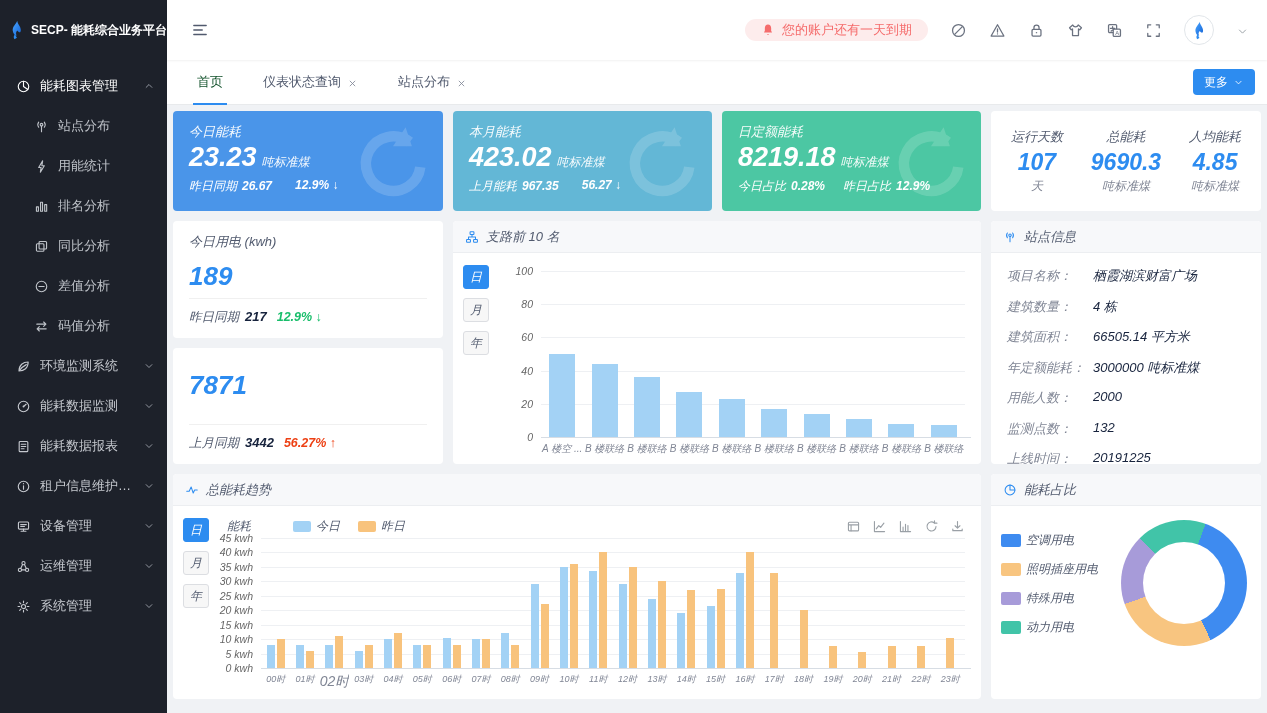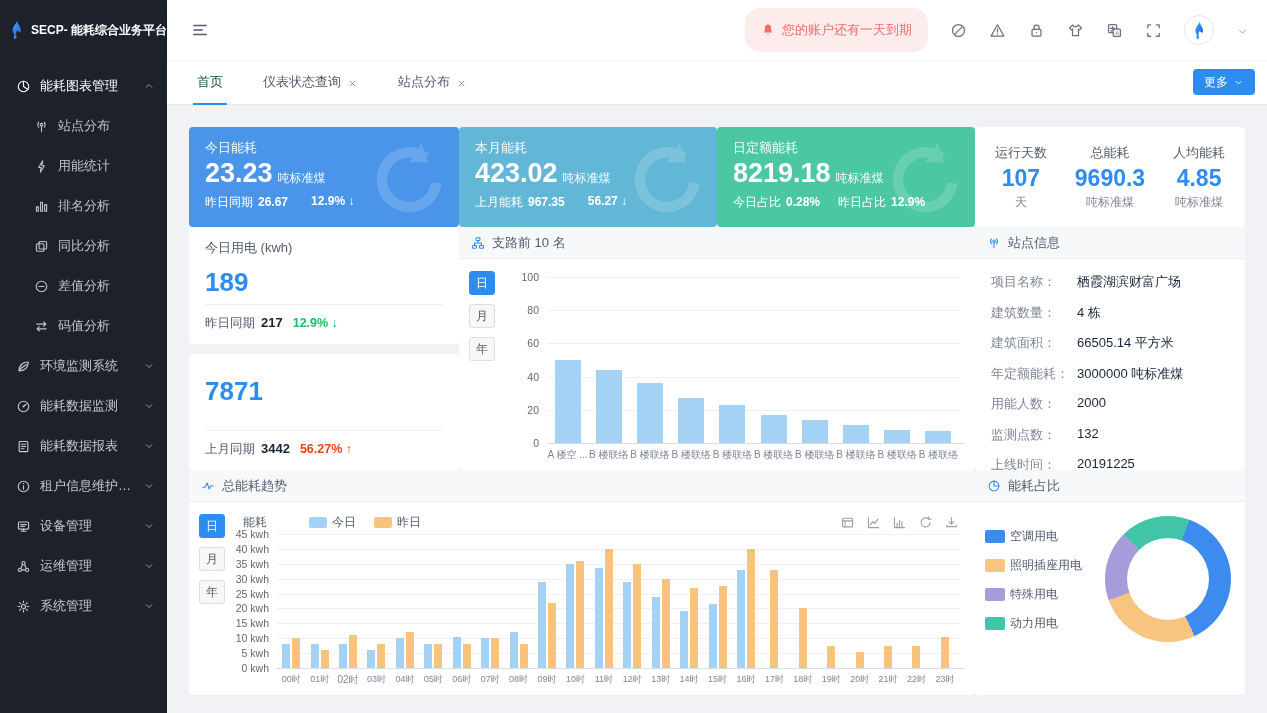--- a/index.html
+++ b/index.html
@@ -21,21 +21,21 @@
   .side-item .chev { margin-left:auto; width:12px; height:12px; flex:0 0 12px; color:#9ea3ab; }
   .side-label { overflow:hidden; text-overflow:ellipsis; }
 
   
   .main { flex:1; display:flex; flex-direction:column; min-width:0; }
   .topbar { height:60px; background:#fff; display:flex; align-items:center;
     padding:0 18px 0 24px; box-shadow:0 1px 2px rgba(0,0,0,.06); z-index:3; }
   .hamburger { width:18px; height:18px; color:#515a6e; cursor:pointer; }
   .topbar-right { margin-left:auto; display:flex; align-items:center; gap:22px; }
   .alert-pill { display:flex; align-items:center; gap:7px; background:#fdecec; color:#f56c6c;
-    font-size:13px; height:44px; padding:0 16px; border-radius:15px; cursor:pointer; }
+    font-size:13px; height:22px; padding:0 16px; border-radius:15px; cursor:pointer; }
   .alert-pill .ic { width:14px; height:14px; color:#f56c6c; }
   .hicon { width:17px; height:17px; color:#6b7280; cursor:pointer; display:inline-block; }
   .avatar { width:30px; height:30px; border-radius:50%; border:1px solid #e2e6ea; background:#fff;
     display:flex; align-items:center; justify-content:center; cursor:pointer; }
   .avatar svg { width:16px; height:19px; }
   .avatar-chev { width:13px; height:13px; color:#9aa0a6; cursor:pointer; }
 
   
   .tabbar { height:45px; background:#fff; display:flex; align-items:center;
     padding:0 12px 0 24px; border-bottom:1px solid #e8eaec; z-index:2; }
@@ -43,22 +43,22 @@
     padding:0 6px; margin-right:28px; font-size:13px; color:#515a6e; cursor:pointer; }
   .tab.active { color:#14532d; }
   .tab.active::after { content:""; position:absolute; left:2px; right:2px; bottom:0;
     height:2px; background:#2d8cf0; }
   .tab-close { width:11px; height:11px; color:#808695; }
   .more-btn { margin-left:auto; background:#2d8cf0; color:#fff; font-size:12px; height:26px;
     display:flex; align-items:center; gap:5px; padding:0 11px; border-radius:4px; cursor:pointer; }
   .more-btn .ic { width:11px; height:11px; color:#fff; }
 
   
-  .content { flex:1; padding:22px; display:grid; 
-    grid-template-columns:270px 1fr 1fr 270px; grid-template-rows:100px 243px 225px; min-height:0; }
+  .content { flex:1; padding:6px; display:grid; gap:10px;
+    grid-template-columns:270px 1fr 1fr 270px; grid-template-rows:100px 243px 225px; min-height:0;font-style:italic; }
   .card { border-radius:4px; background:#fff; }
   .kpi { position:relative; color:#fff; padding:12px 16px; overflow:hidden; }
   .kpi-title { font-size:13px; opacity:.95; }
   .kpi-value { font-size:27px; font-weight:bold; line-height:1.25; }
   .kpi-unit { font-size:12px; font-weight:normal; margin-left:5px; opacity:.95; }
   .kpi-sub { font-size:12px; margin-top:3px; display:flex; gap:18px; }
   .kpi-sub b { margin-left:5px; }
   .watermark { position:absolute; right:8px; top:10px; width:84px; height:84px; opacity:.16; }
 
   .stats-card { display:flex; align-items:center; justify-content:space-around; padding:10px 6px; }
@@ -711,21 +711,21 @@
                       <div class="gbar" style="background: rgb(248, 195, 125); height: 16.6667%;"></div>
                     </div>
                     <div class="group">
                       <div class="gbar" style="background: rgb(248, 195, 125); height: 23.3333%;"></div>
                     </div>
                   </div>
                 </div>
               <div class="xlabels" id="trend-xlabels">
                   <span class="xlab" style="font-size: 9px;">00时</span>
                   <span class="xlab" style="font-size: 9px;">01时</span>
-                  <span class="xlab" style="font-size: 10px;">02时</span>
+                  <span class="xlab" style="font-size: 14px;">02时</span>
                   <span class="xlab" style="font-size: 9px;">03时</span>
                   <span class="xlab" style="font-size: 9px;">04时</span>
                   <span class="xlab" style="font-size: 9px;">05时</span>
                   <span class="xlab" style="font-size: 9px;">06时</span>
                   <span class="xlab" style="font-size: 9px;">07时</span>
                   <span class="xlab" style="font-size: 9px;">08时</span>
                   <span class="xlab" style="font-size: 9px;">09时</span>
                   <span class="xlab" style="font-size: 9px;">10时</span>
                   <span class="xlab" style="font-size: 9px;">11时</span>
                   <span class="xlab" style="font-size: 9px;">12时</span>

